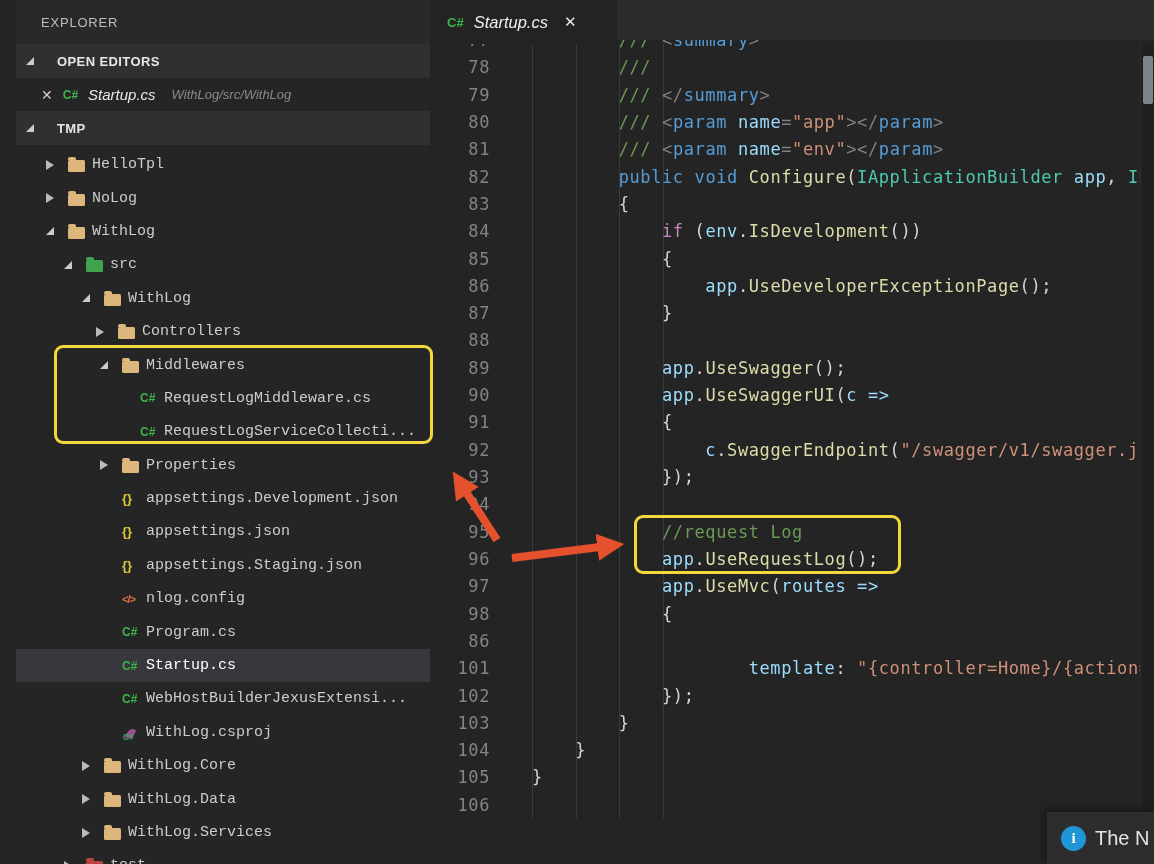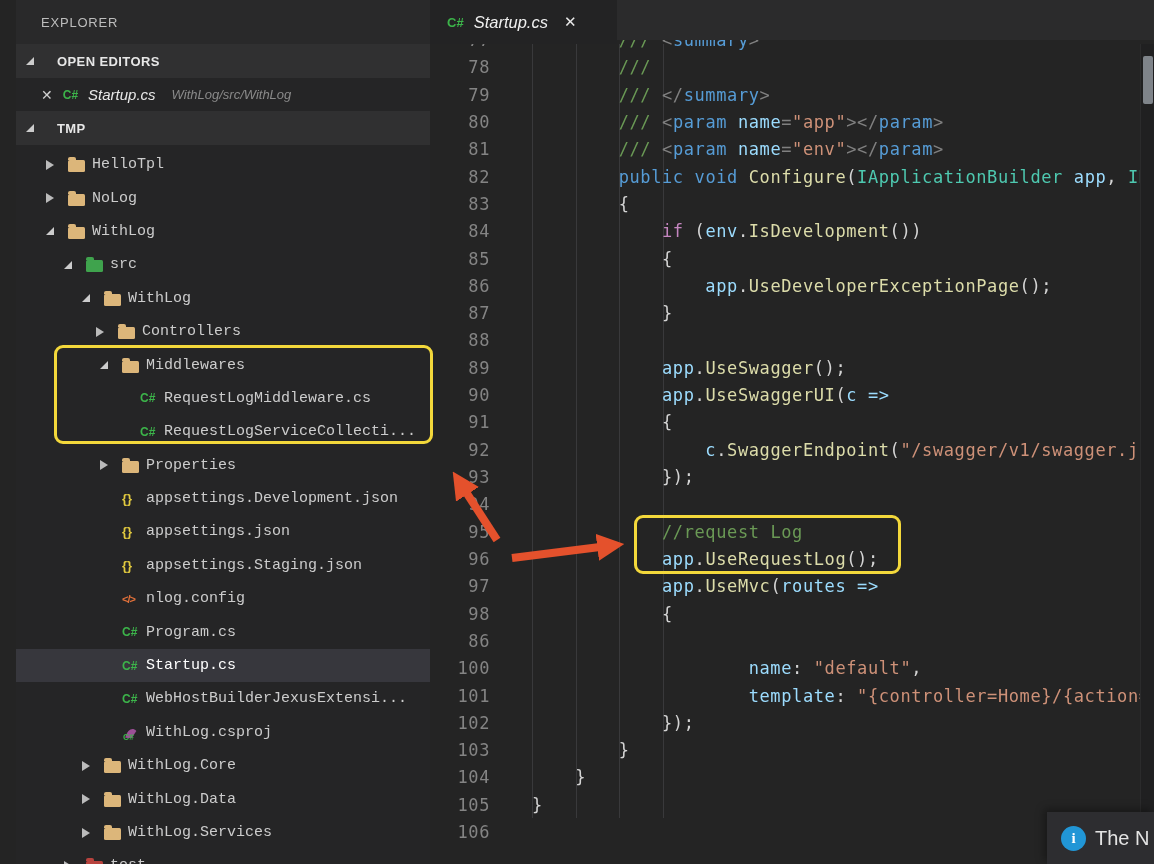--- a/index.html
+++ b/index.html
@@ -380,24 +380,20 @@
           <span class="ct"><span class="w">            </span><span class="lb">app</span><span class="w">.</span><span class="y">UseMvc</span><span class="w">(</span><span class="lb">routes</span><span class="w"> </span><span class="lb">=&gt;</span></span>
         </div>
         <div class="cl">
           <span class="ln">98</span>
           <span class="ct"><span class="w">            {</span></span>
         </div>
         <div class="cl">
           <span class="ln">86</span>
         </div>
         <div class="cl">
-          <span class="ln">100</span>
-          <span class="ct"><span class="w">                    </span><span class="lb">name</span><span class="w">: </span><span class="o">"default"</span><span class="w">,</span></span>
-        </div>
-        <div class="cl">
           <span class="ln">101</span>
           <span class="ct"><span class="w">                    </span><span class="lb">template</span><span class="w">: </span><span class="o">"{controller=Home}/{action=Index}/{id?}"</span></span>
         </div>
         <div class="cl">
           <span class="ln">102</span>
           <span class="ct"><span class="w">            });</span></span>
         </div>
         <div class="cl">
           <span class="ln">103</span>
           <span class="ct"><span class="w">        }</span></span>

